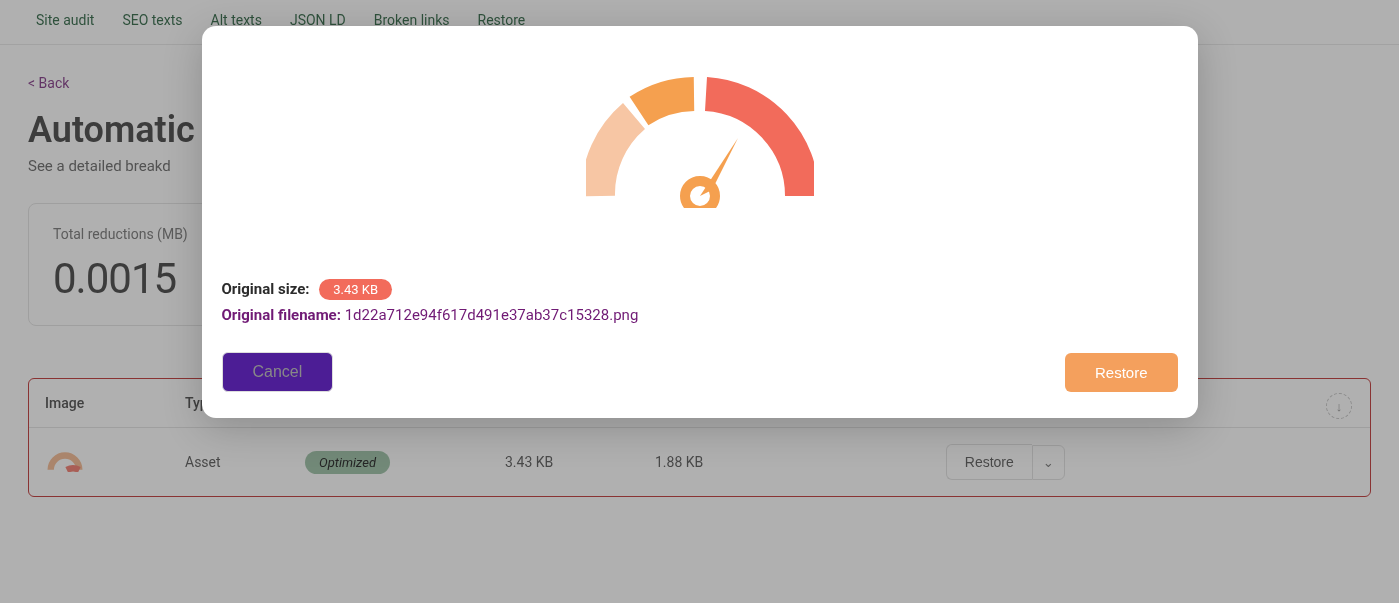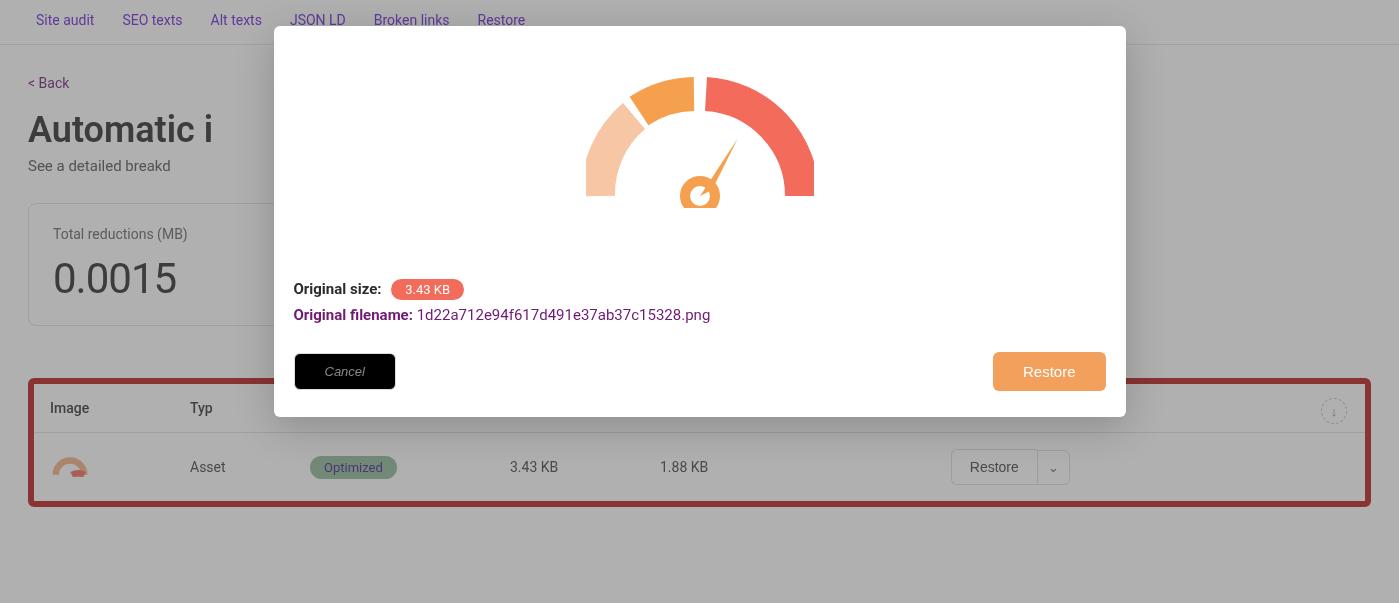--- a/index.html
+++ b/index.html
@@ -13,21 +13,21 @@
     position: relative;
   }
   
   .topnav {
     display: flex;
     align-items: center;
     gap: 28px;
     padding: 12px 16px 16px 36px;
     border-bottom: 1px solid #e5e5e5;
     font-size: 14px;
-    color: #6d28d9;
+    color: #14532d;
   }
   .topnav span { cursor: pointer; }
   
   .page {
     padding: 28px 28px 0 28px;
   }
   .back {
     color: #701a75;
     font-size: 14px;
     cursor: pointer;
@@ -60,21 +60,21 @@
   }
   .stat-value {
     font-size: 42px;
     font-weight: 400;
     color: #2c2c2c;
     letter-spacing: -1px;
   }
   
   .table {
     width: 100%;
-    border: 6px solid #b91c1c;
+    border: 1px solid #b91c1c;
     border-radius: 6px;
   }
   .thead, .trow {
     display: grid;
     grid-template-columns: 140px 120px 200px 150px 150px 260px 1fr;
     align-items: center;
     padding: 16px 16px;
   }
   .thead {
     font-size: 14px;
@@ -93,25 +93,26 @@
   .trow {
     font-size: 14px;
     color: #444;
   }
   .thumb {
     width: 40px; height: 24px;
     display:flex; align-items:center; justify-content:center;
   }
   .status-pill {
     background: #8fb99a;
-    color: #4c1d95;
+    color: #000000;
     padding: 4px 14px;
     border-radius: 14px;
     font-size: 13px;
     display:inline-block;
+    font-style:italic;
   }
   .restore-cell {
     display:flex; justify-content:flex-end; align-items:center; gap:0;
   }
   .restore-btn {
     border: 1px solid #ddd;
     background:#fff;
     padding: 9px 18px;
     border-radius: 6px 0 0 6px;
     font-size: 14px;
@@ -128,23 +129,23 @@
     color:#666;
   }
   
   .overlay {
     position: absolute; inset: 0;
     background: rgba(80,80,80,0.45);
     display:flex; align-items:flex-start; justify-content:center;
   }
   .modal {
     background:#fff;
-    width: 852px;
+    width: 996px;
     margin-top: 26px;
-    border-radius: 6px;
+    border-radius: 14px;
     box-shadow: 0 10px 40px rgba(0,0,0,0.2);
     padding: 0 0 26px 0;
   }
   .modal-body {
     display:flex;
     padding: 48px 20px 10px 20px;
     gap: 30px;
   }
   .col {
     flex:1;
@@ -179,27 +180,26 @@
     font-size: 15px;
     color:#701a75;
   }
   .filename-row b { font-weight:700; }
   .modal-footer {
     display:flex; justify-content:space-between; align-items:center;
     padding: 18px 20px 0 20px;
   }
   .btn-cancel {
     border:1px solid #ddd;
-    background:#000000;
+    background:#4c1d95;
     color:#888;
     padding: 10px 30px;
     border-radius:6px;
-    font-size:13px;
-    cursor:pointer;
-    font-style:italic;
+    font-size:16px;
+    cursor:pointer;
   }
   .btn-restore {
     background:#f4a05d;
     color:#fff;
     border:none;
     padding: 11px 30px;
     border-radius:6px;
     font-size:15px;
     cursor:pointer;
   }

